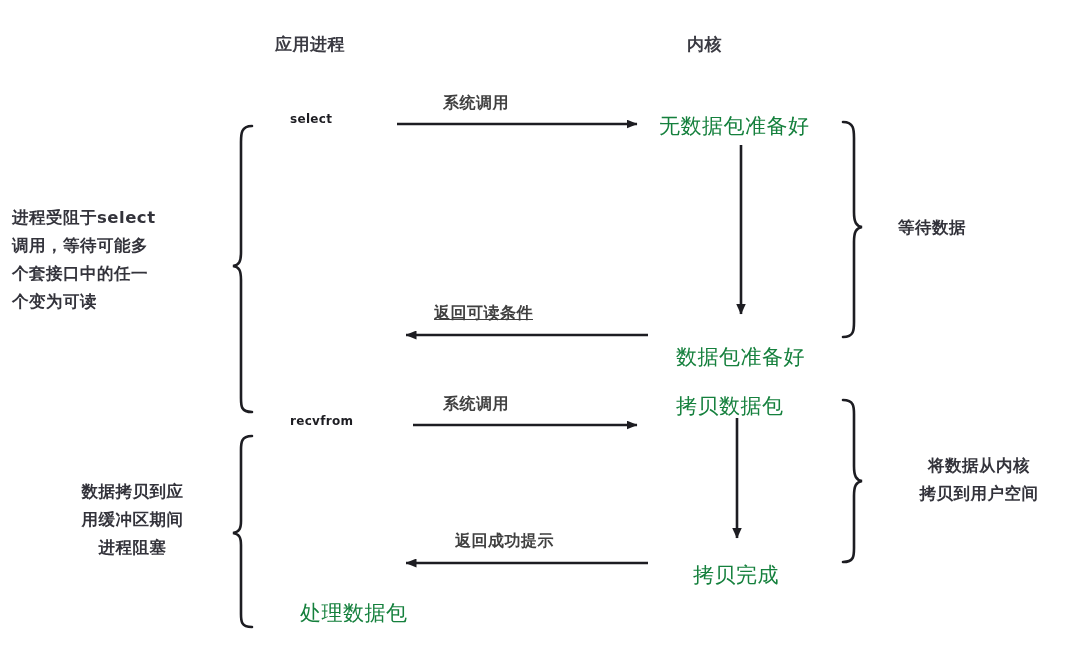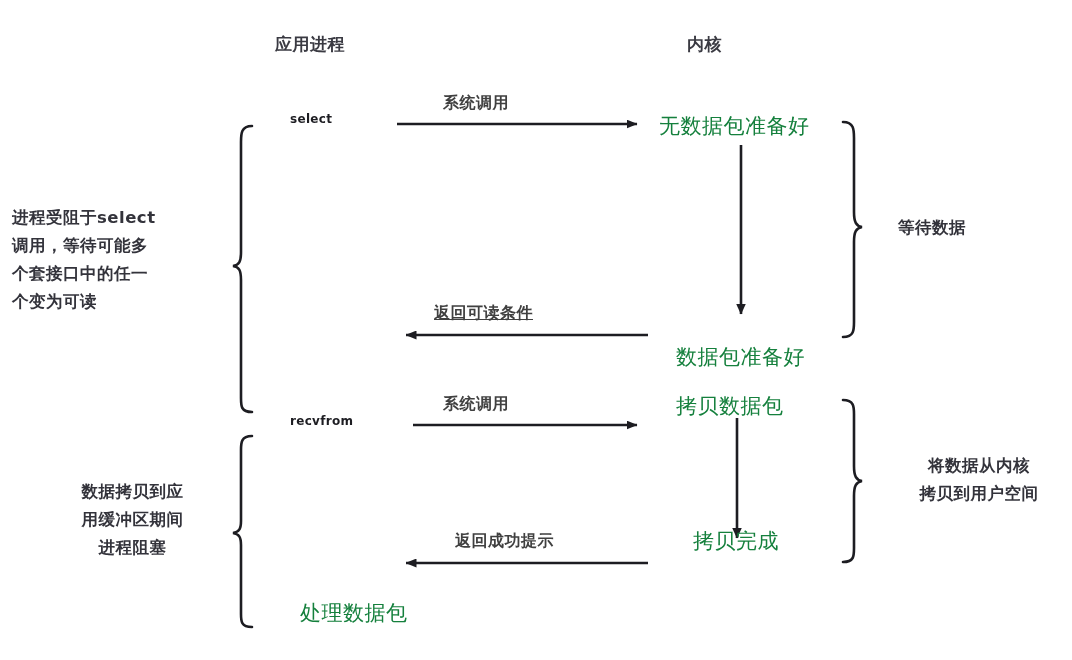--- a/index.html
+++ b/index.html
@@ -141,21 +141,21 @@
   <div class="abs call-label" style="left:290px; top:112px;">select</div>
 
   <div class="abs call-label" style="left:290px; top:414px;">recvfrom</div>
 
   <div class="abs node-label" style="left:659px; top:112px;">无数据包准备好</div>
 
   <div class="abs node-label" style="left:676px; top:323px;margin-top:20px;">数据包准备好</div>
 
   <div class="abs node-label" style="left:676px; top:392px;">拷贝数据包</div>
 
-  <div class="abs node-label" style="left:693px; top:527px;">拷贝完成</div>
+  <div class="abs node-label" style="left:693px; top:561px;">拷贝完成</div>
 
   <div class="abs arrow-label" style="left:443px; top:93px;">系统调用</div>
 
   <div class="abs arrow-label" style="left:434px; top:303px;text-decoration:underline;">返回可读条件</div>
 
   <div class="abs arrow-label" style="left:443px; top:394px;">系统调用</div>
 
   <div class="abs arrow-label" style="left:455px; top:531px;text-align:center;">返回成功提示</div>
 
   <div class="abs side-note center-block" style="left:40px; top:478px; width:185px;">数据拷贝到应

